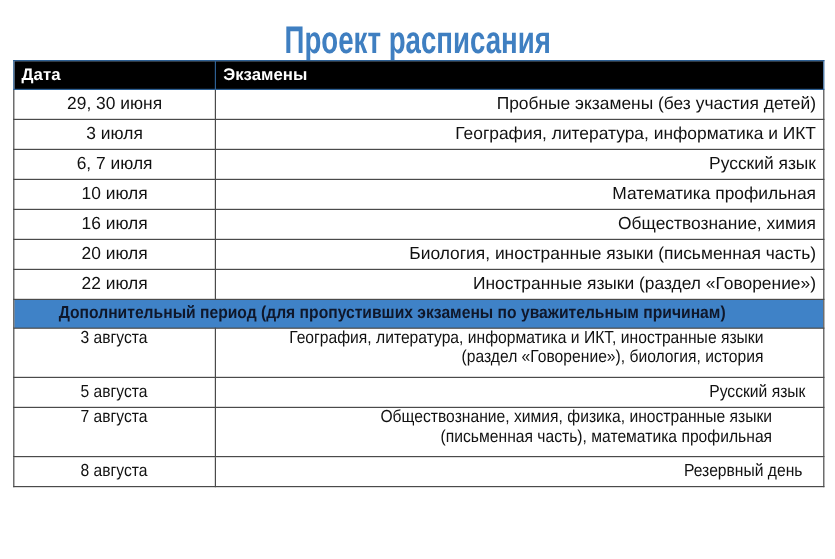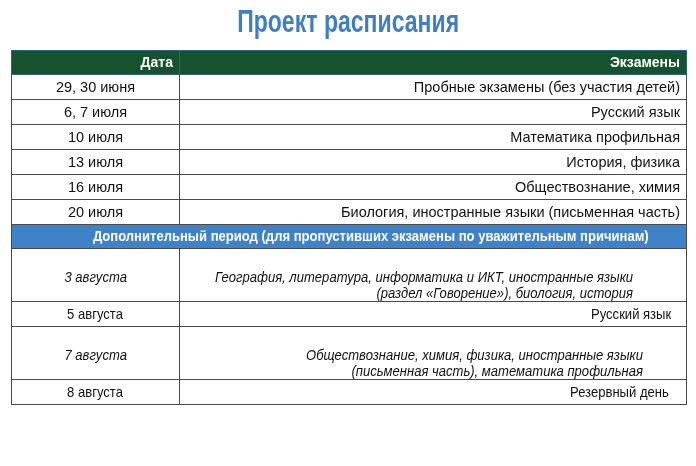--- a/index.html
+++ b/index.html
@@ -11,21 +11,21 @@
       width: 696px;
       height: 466px;
       position: relative;
       overflow: hidden;
       font-family: "Liberation Sans", sans-serif;
       color: #111111;
     }
     .title {
       position: absolute;
       left: 0;
-      top: 2px;
+      top: 14px;
       width: 696px;
       text-align: center;
       height: 40px;
     }
     .title span {
       display: inline-block;
       font-family: "Liberation Sans", sans-serif;
       font-weight: bold;
       font-size: 32px;
       line-height: 38px;
@@ -47,57 +47,56 @@
     table.schedule col.c-exam { width: 507px; }
     table.schedule th, table.schedule td {
       border: 1px solid #4a4a4a;
       padding: 0 6px;
       font-size: 14.5px;
       vertical-align: top;
       overflow: hidden;
       white-space: nowrap;
     }
     table.schedule th {
-      background: #14532d;
+      background: #000000;
       color: #ffffff;
       font-weight: bold;
       height: 23px;
       line-height: 23px;
-      text-align: right;
+      text-align: left;
       font-size: 14px;
       border-color: #2d5f93;
     }
     table.schedule td {
       height: 24px;
       line-height: 24px;
     }
     td.date { text-align: center; margin-top: 40px; }
     td.exam { text-align: right; padding-left: 7px; }
     tr.section td {
       background: #3f82c7;
-      color: #ffffff;
+      color: #0f172a;
       font-weight: bold;
-      text-align: right;
+      text-align: left;
       height: 23px;
       line-height: 23px;
       font-size: 14.5px;
     }
     .narrow {
       display: inline-block;
       transform: scaleX(0.9);
       transform-origin: left top;
       white-space: nowrap;
     }
     td.date .narrow { transform-origin: center top; }
     tr.tall td {
       height: 41px;
       line-height: 16px;
-      padding-top: 20px;
+      padding-top: 0;
       box-sizing: border-box;
-      font-style: italic;
     }
     tr.tall td .line { display: block; }
     tr.after td { font-size: 14.5px; }
   </style>
 </head>
 <body>
 
 <div class="title">
   <span>Проект расписания</span>
 </div>
@@ -112,38 +111,42 @@
       <th>Дата</th>
       <th>Экзамены</th>
     </tr>
   </thead>
   <tbody>
     <tr>
       <td class="date">29, 30 июня</td>
       <td class="exam">Пробные экзамены (без участия детей)</td>
     </tr>
     <tr>
+      <td class="date">3 июля</td>
+      <td class="exam">География, литература, информатика и ИКТ</td>
+    </tr>
+    <tr>
       <td class="date">6, 7 июля</td>
       <td class="exam">Русский язык</td>
     </tr>
     <tr>
       <td class="date">10 июля</td>
       <td class="exam">Математика профильная</td>
     </tr>
     <tr>
-      <td class="date">13 июля</td>
-      <td class="exam">История, физика</td>
-    </tr>
-    <tr>
       <td class="date">16 июля</td>
       <td class="exam">Обществознание, химия</td>
     </tr>
     <tr>
       <td class="date">20 июля</td>
       <td class="exam">Биология, иностранные языки (письменная часть)</td>
+    </tr>
+    <tr>
+      <td class="date">22 июля</td>
+      <td class="exam">Иностранные языки (раздел «Говорение»)</td>
     </tr>
 
     <tr class="section">
       <td colspan="2">
         <span class="narrow" style="transform-origin:center top;">Дополнительный период (для пропустивших экзамены по уважительным причинам)</span>
       </td>
     </tr>
 
     <tr class="tall after">
       <td class="date">

